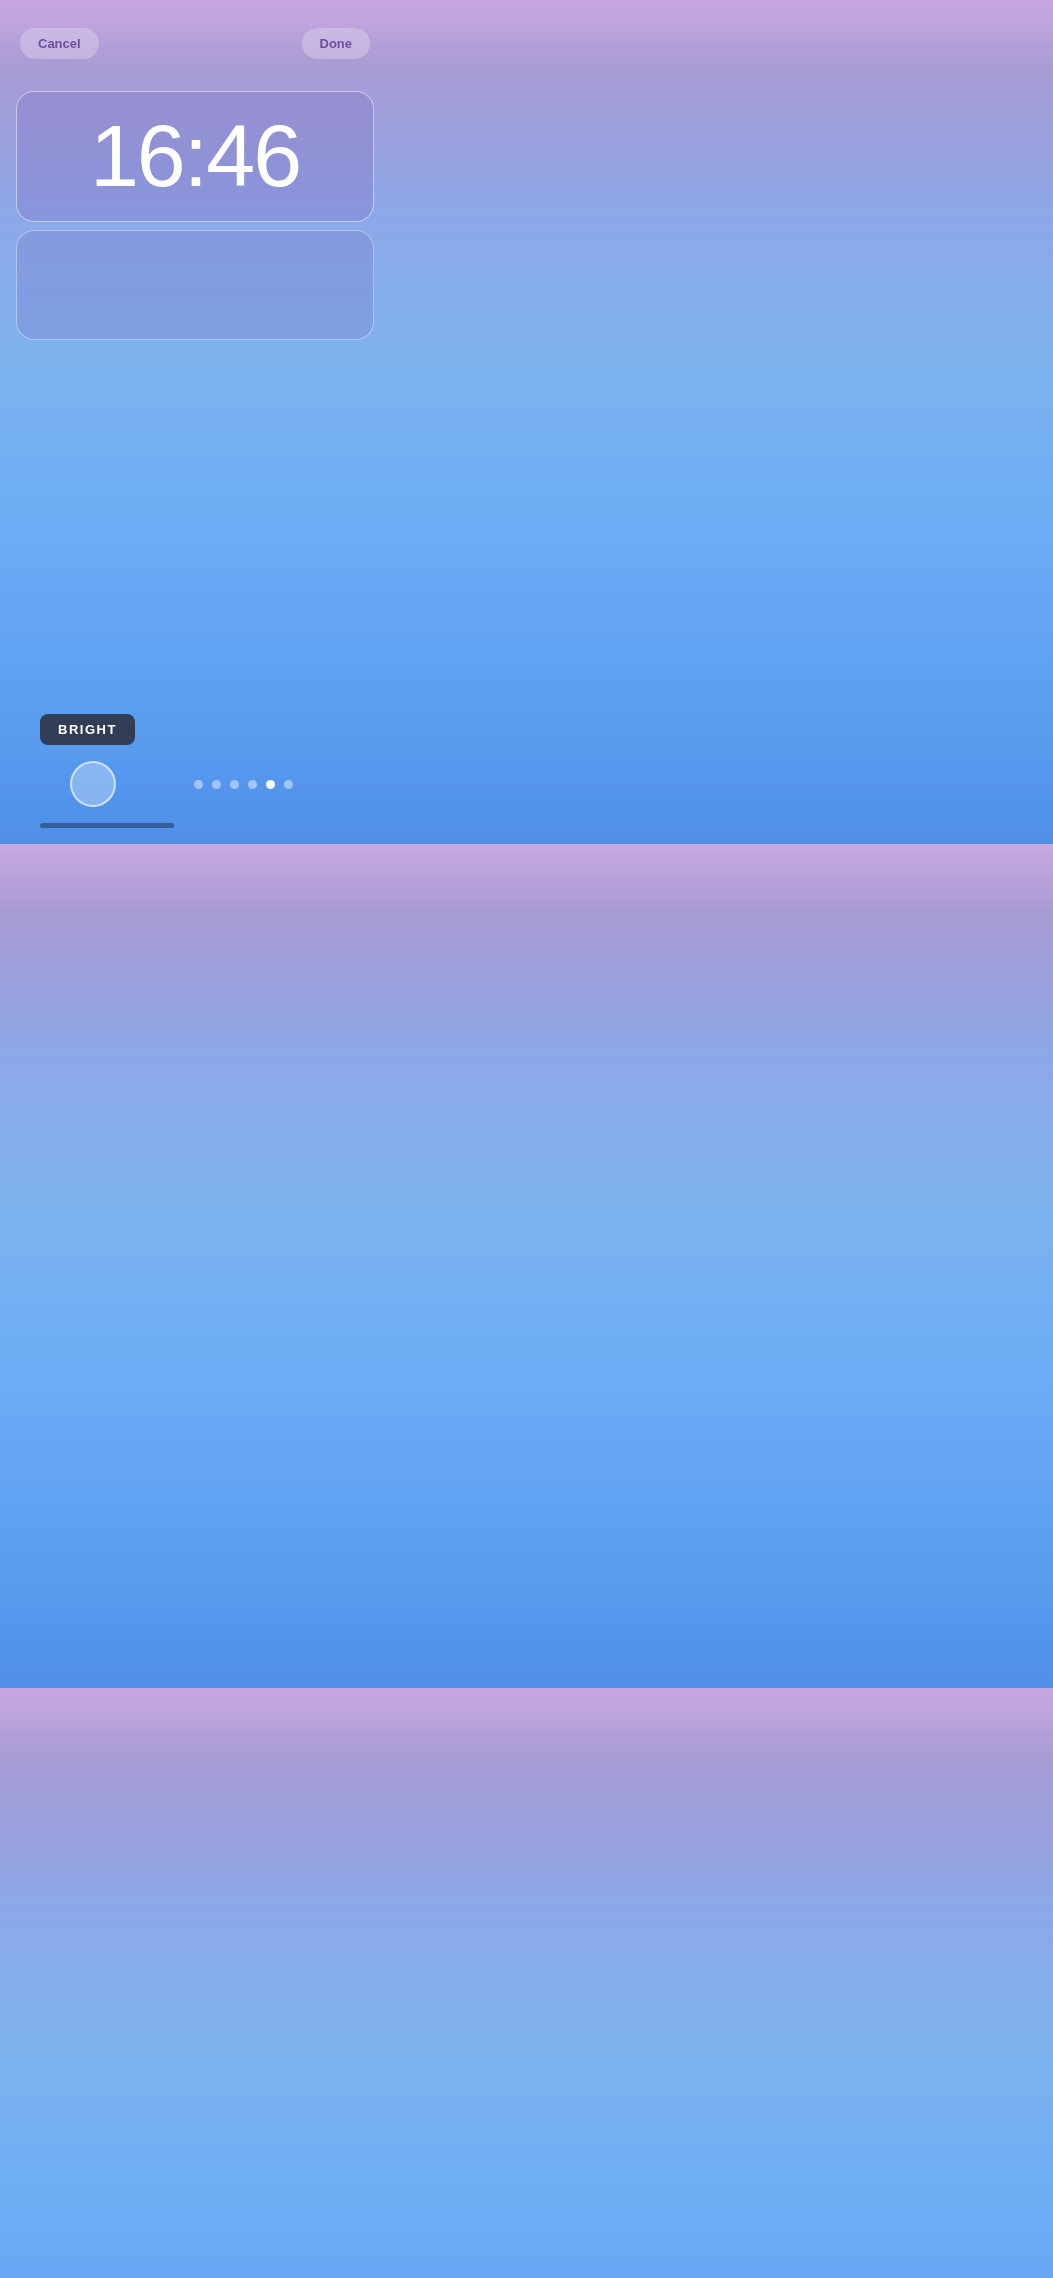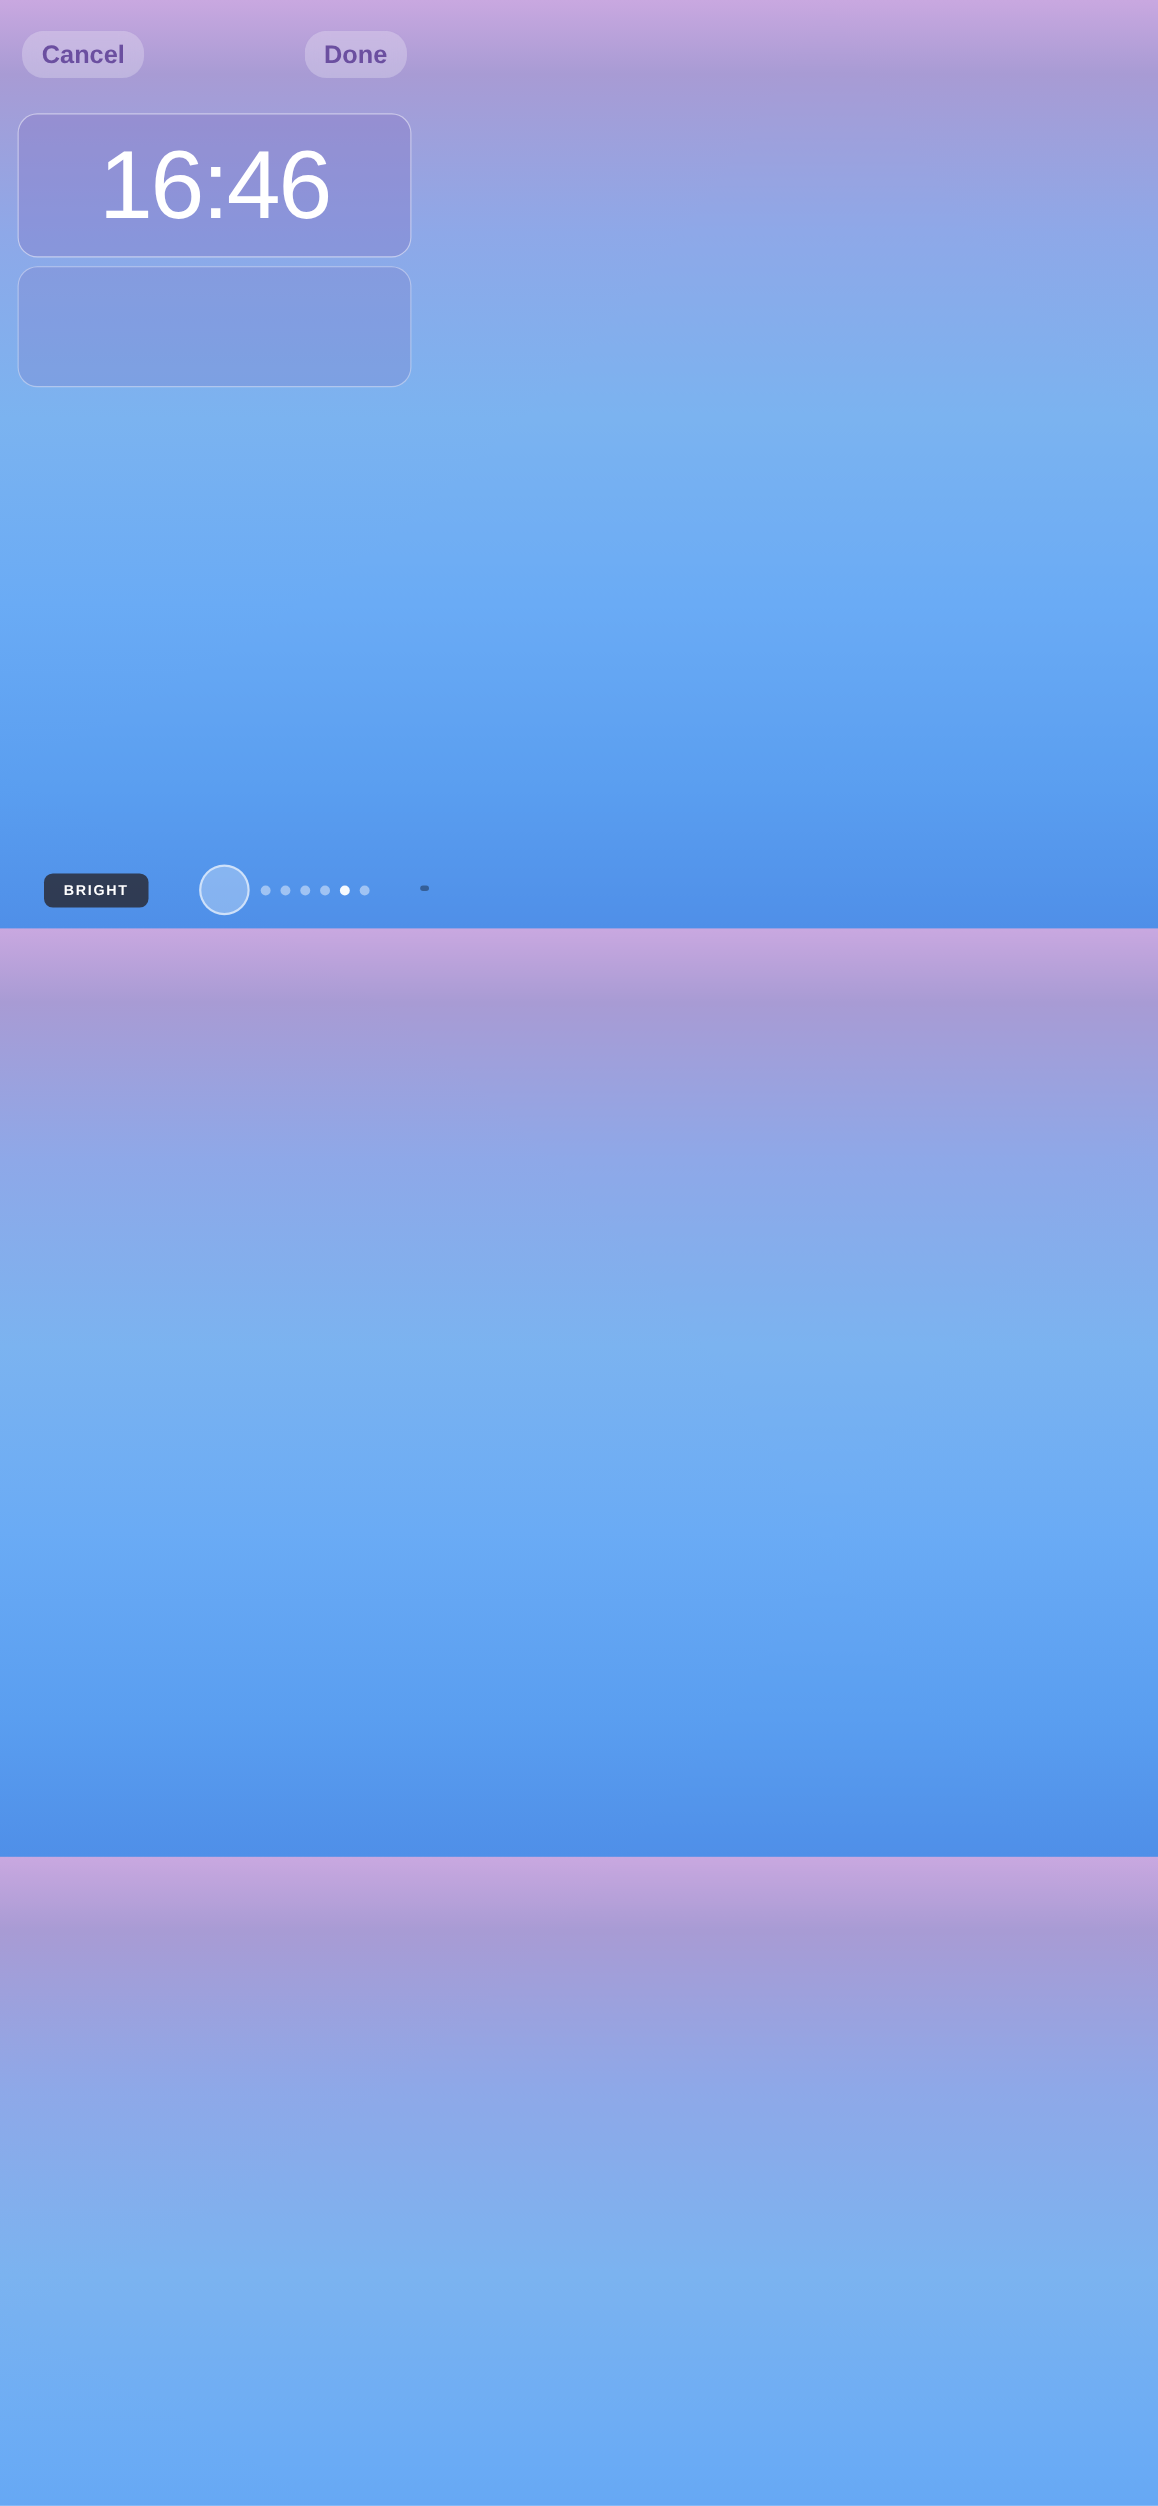--- a/index.html
+++ b/index.html
@@ -28,21 +28,21 @@
       padding: 16px 20px 12px 20px;
       margin-top: 12px;
     }
 
     .header-btn {
       background: rgba(255, 255, 255, 0.25);
       border: none;
       border-radius: 20px;
       padding: 8px 18px;
       color: #6b4fa0;
-      font-size: 23px;
+      font-size: 13px;
       font-weight: 600;
       cursor: pointer;
       backdrop-filter: blur(10px);
     }
 
     .widgets-area {
       width: 100%;
       padding: 0 16px;
       display: flex;
       flex-direction: column;
@@ -84,22 +84,22 @@
       border: 1.5px solid rgba(255, 255, 255, 0.4);
       border-radius: 18px;
     }
 
     .bottom-area {
       position: absolute;
       bottom: 0;
       left: 0;
       right: 0;
       display: flex;
-      flex-direction: row;
-      align-items: center;
+      flex-direction: column;
+      align-items: flex-start;
       padding-bottom: 12px;
       gap: 16px;
       padding-left: 40px;
     }
 
     .brightness-label {
       background: rgba(40, 40, 50, 0.82);
       color: white;
       font-size: 13px;
       font-weight: 600;

